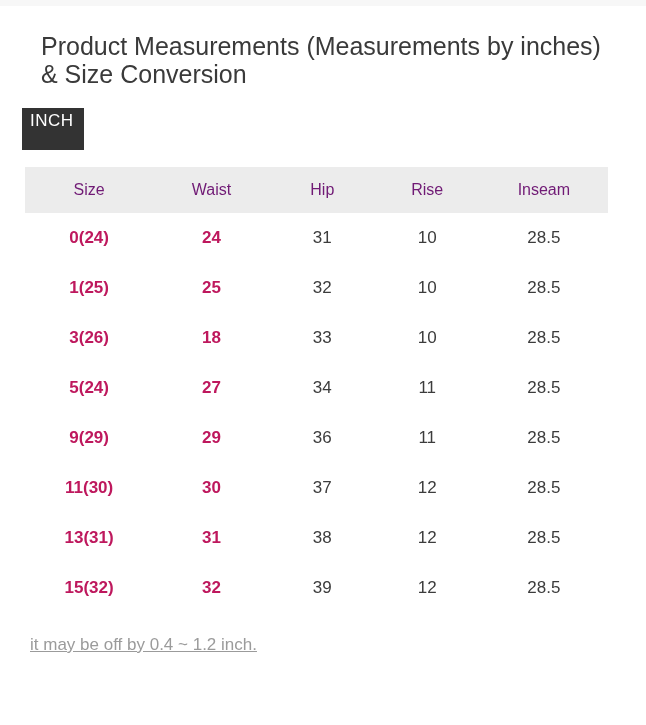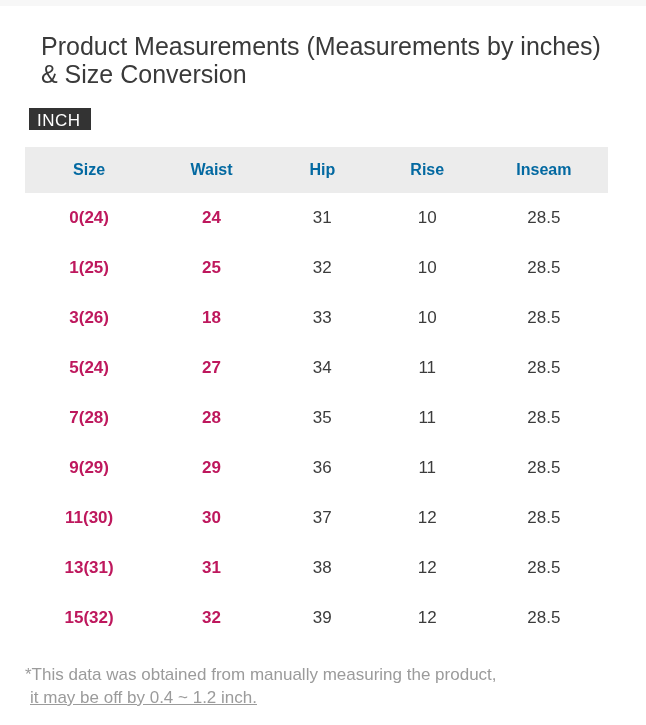--- a/index.html
+++ b/index.html
@@ -22,46 +22,46 @@
   .page-title {
     margin: 26px 20px 0 41px;
     width: 580px;
     font-size: 25px;
     line-height: 28px;
     font-weight: 400;
     color: #3a3a3a;
   }
   .unit-badge {
     display: inline-block;
-    margin: 20px 0 0 29px;
+    margin: 20px 0 0 22px;
     background: #333333;
     color: #ffffff;
     font-size: 17px;
     line-height: 19px;
-    padding: 3px 10px 0 8px;
+    padding: 3px 10px 20px 8px;
     letter-spacing: 0.5px;
     border: none;
     cursor: pointer;
     font-family: "Liberation Sans", sans-serif;
   }
   table.size-table {
     margin: 17px 0 0 25px;
     width: 583px;
     border-collapse: collapse;
     table-layout: fixed;
   }
   col.c1, col.c5 { width: 22%; }
   col.c2 { width: 20%; }
   col.c3, col.c4 { width: 18%; }
   .size-table thead th {
     background: #ececec;
     height: 46px;
-    font-weight: 700;
+    font-weight: 400;
     font-size: 16px;
-    color: #0369a1;
+    color: #701a75;
     text-align: center;
     vertical-align: middle;
     padding: 0;
   }
   .size-table tbody td {
     height: 50px;
     text-align: center;
     vertical-align: middle;
     font-size: 17px;
     color: #3c3c3c;
@@ -132,27 +132,20 @@
           <td>28.5</td>
         </tr>
         <tr>
           <td class="bold">5(24)</td>
           <td class="bold">27</td>
           <td>34</td>
           <td>11</td>
           <td>28.5</td>
         </tr>
         <tr>
-          <td class="bold">7(28)</td>
-          <td class="bold">28</td>
-          <td>35</td>
-          <td>11</td>
-          <td>28.5</td>
-        </tr>
-        <tr>
           <td class="bold">9(29)</td>
           <td class="bold">29</td>
           <td>36</td>
           <td>11</td>
           <td>28.5</td>
         </tr>
         <tr>
           <td class="bold">11(30)</td>
           <td class="bold">30</td>
           <td>37</td>
@@ -170,16 +163,15 @@
           <td class="bold">15(32)</td>
           <td class="bold">32</td>
           <td>39</td>
           <td>12</td>
           <td>28.5</td>
         </tr>
       </tbody>
   </table>
 
   <div class="footnote">
-    <div class="line1">*This data was obtained from manually measuring the product,</div>
     <div class="line2">it may be off by 0.4 ~ 1.2 inch.</div>
   </div>
 </div>
 
 </body></html>

